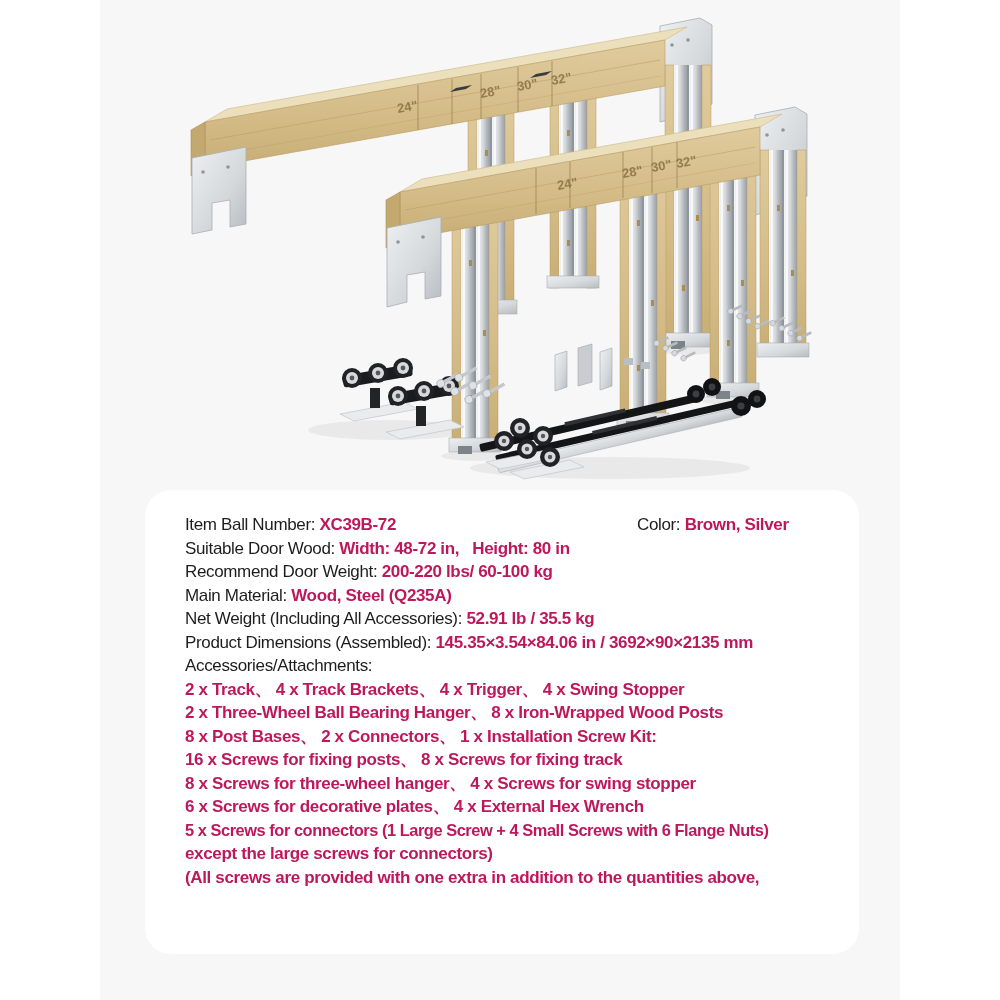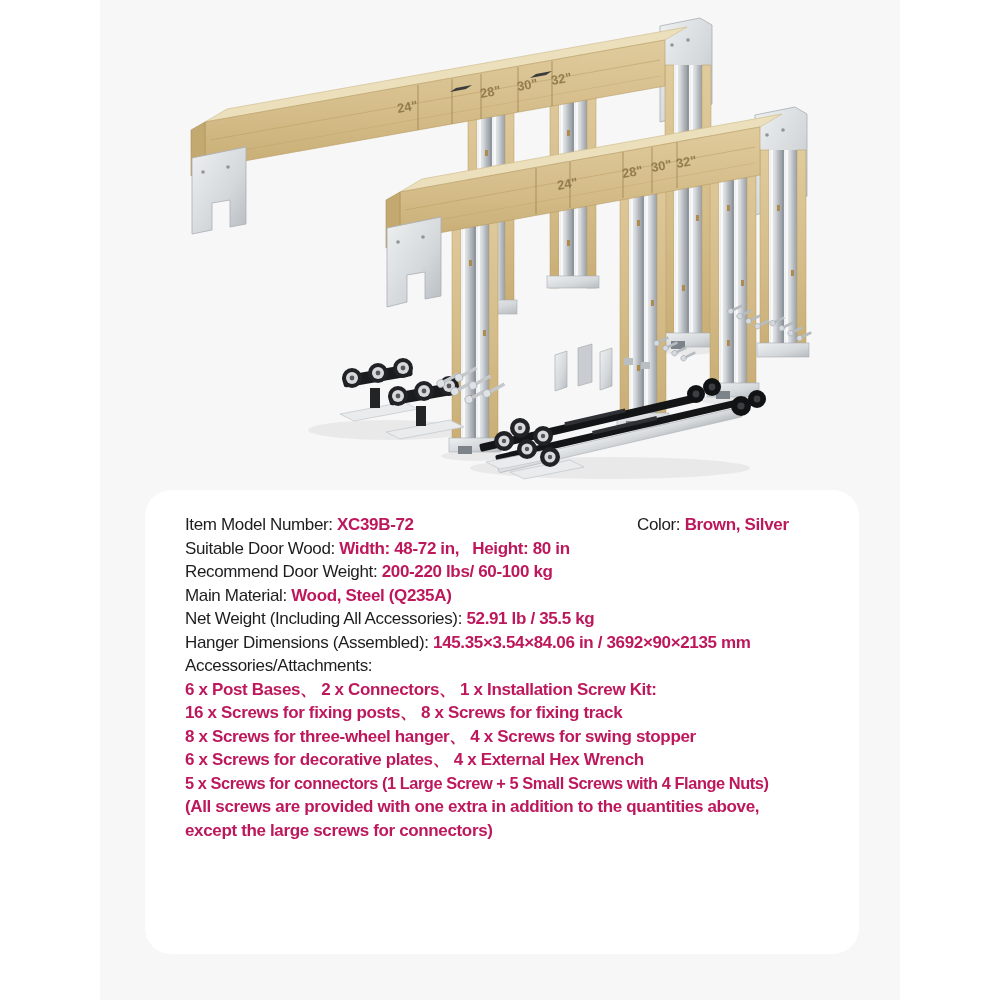--- a/index.html
+++ b/index.html
@@ -386,32 +386,34 @@
           <g transform="translate(27,15) rotate(-26)">
               <rect width="13" height="2.6" fill="#b6bbc0"></rect>
               <circle cx="0" cy="1.3" r="2.8" fill="#d6dade" stroke="#9aa0a6" stroke-width="0.5"></circle>
             </g>
         </g>
       </g>
     </svg>
 
     <div class="spec-card">
       <div class="spec-row">
-        <span class="lbl">Item Model Number: </span><span class="val">XC39B-72</span>
+        <span class="lbl">Item Ball Number: </span><span class="val">XC39B-72</span>
         <span class="color-pair"><span class="lbl">Color: </span><span class="val">Brown, Silver</span></span>
       </div>
       <div class="spec-row"><span class="lbl">Suitable Door Wood: </span><span class="val">Width: 48-72 in,&nbsp;&nbsp; Height: 80 in</span></div>
       <div class="spec-row"><span class="lbl">Recommend Door Weight: </span><span class="val">200-220 lbs/ 60-100 kg</span></div>
       <div class="spec-row"><span class="lbl">Main Material: </span><span class="val">Wood, Steel (Q235A)</span></div>
       <div class="spec-row"><span class="lbl">Net Weight (Including All Accessories): </span><span class="val">52.91 lb / 35.5 kg</span></div>
-      <div class="spec-row"><span class="lbl">Hanger Dimensions (Assembled): </span><span class="val">145.35×3.54×84.06 in / 3692×90×2135 mm</span></div>
+      <div class="spec-row"><span class="lbl">Product Dimensions (Assembled): </span><span class="val">145.35×3.54×84.06 in / 3692×90×2135 mm</span></div>
       <div class="spec-row"><span class="lbl">Accessories/Attachments:</span><span class="val"></span></div>
-      <div class="spec-row"><span class="lbl"></span><span class="val">6 x Post Bases、 2 x Connectors、 1 x Installation Screw Kit:</span></div>
+      <div class="spec-row"><span class="lbl"></span><span class="val">2 x Track、 4 x Track Brackets、 4 x Trigger、 4 x Swing Stopper</span></div>
+      <div class="spec-row"><span class="lbl"></span><span class="val">2 x Three-Wheel Ball Bearing Hanger、 8 x Iron-Wrapped Wood Posts</span></div>
+      <div class="spec-row"><span class="lbl"></span><span class="val">8 x Post Bases、 2 x Connectors、 1 x Installation Screw Kit:</span></div>
       <div class="spec-row"><span class="lbl"></span><span class="val">16 x Screws for fixing posts、 8 x Screws for fixing track</span></div>
       <div class="spec-row"><span class="lbl"></span><span class="val">8 x Screws for three-wheel hanger、 4 x Screws for swing stopper</span></div>
       <div class="spec-row"><span class="lbl"></span><span class="val">6 x Screws for decorative plates、 4 x External Hex Wrench</span></div>
-      <div class="spec-row long"><span class="lbl"></span><span class="val">5 x Screws for connectors (1 Large Screw + 5 Small Screws with 4 Flange Nuts)</span></div>
+      <div class="spec-row long"><span class="lbl"></span><span class="val">5 x Screws for connectors (1 Large Screw + 4 Small Screws with 6 Flange Nuts)</span></div>
+      <div class="spec-row"><span class="lbl"></span><span class="val">except the large screws for connectors)</span></div>
       <div class="spec-row"><span class="lbl"></span><span class="val">(All screws are provided with one extra in addition to the quantities above,</span></div>
-      <div class="spec-row"><span class="lbl"></span><span class="val">except the large screws for connectors)</span></div>
     </div>
 
   </div>
 </div>
 
 </body></html>

